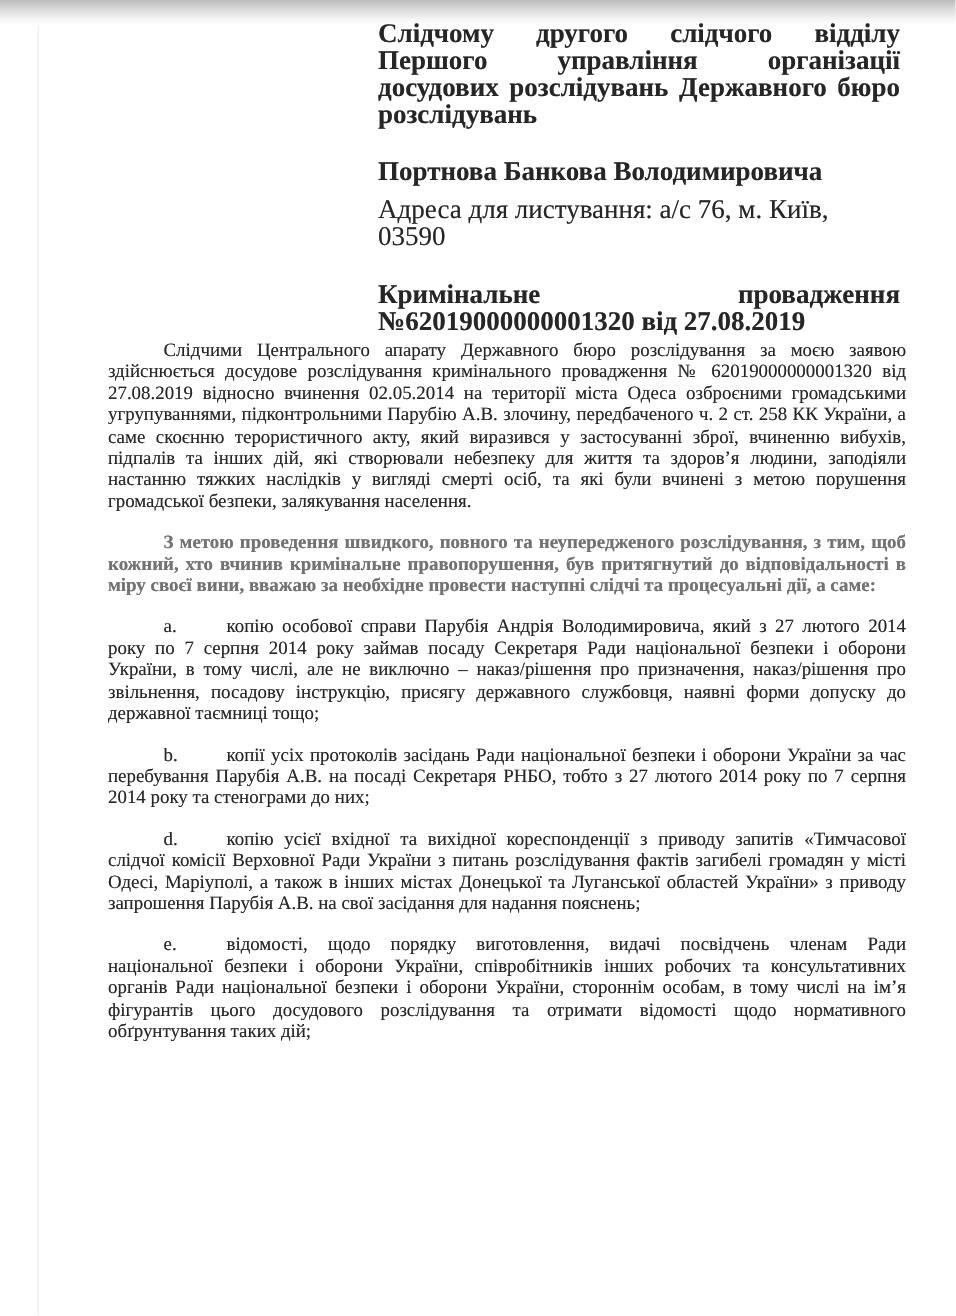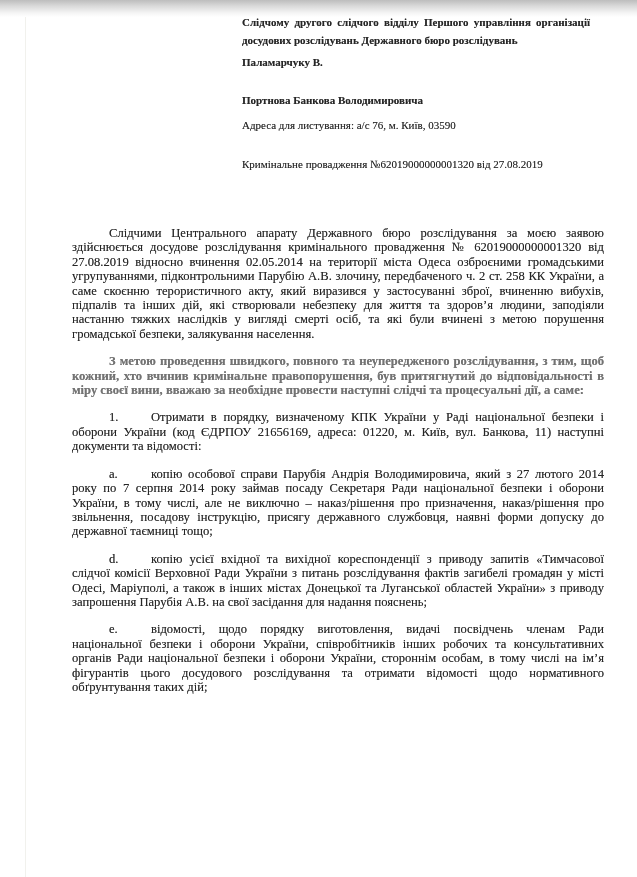--- a/index.html
+++ b/index.html
@@ -28,44 +28,44 @@
     top: 17px; bottom: 0;
     left: 25px;
     width: 1px;
     background: #f1f1ed;
   }
   .scan-text {
     text-shadow: 0 0 0.35px rgba(20,20,20,0.45);
   }
   .recipient-block {
     position: absolute;
-    left: 242px;
+    left: 252px;
     top: 13px;
     width: 348px;
-    font-size: 11px;
+    font-size: 18px;
     line-height: 18px;
   }
   .recipient-block p { margin: 0; }
   .addr-head {
     font-weight: bold;
     text-align: justify;
   }
   .addr-name {
     font-weight: bold;
     margin-top: 4px !important;
   }
   .from-name {
     font-weight: bold;
     margin-top: 20px !important;
   }
   .from-addr {
     margin-top: 7px !important;
   }
   .case-ref {
-    font-weight: normal;
+    font-weight: bold;
     text-align: justify;
     margin-top: 21px !important;
   }
   .doc-body {
     position: absolute;
     left: 72px;
     top: 226px;
     width: 532px;
     font-size: 12.6px;
     line-height: 14.4px;
@@ -87,33 +87,32 @@
   }
 </style>
 </head>
 <body>
 
 <div class="top-shadow"></div>
 <div class="page-edge"></div>
 
 <div class="recipient-block scan-text">
   <p class="addr-head">Слідчому другого слідчого відділу Першого управління організації досудових розслідувань Державного бюро розслідувань</p>
-  <p class="addr-name">Паламарчуку В.</p>
   <p class="from-name">Портнова Банкова Володимировича</p>
   <p class="from-addr">Адреса для листування: а/с 76, м. Київ, 03590</p>
   <p class="case-ref">Кримінальне провадження №62019000000001320 від 27.08.2019</p>
 </div>
 
 <div class="doc-body scan-text">
   <p><span>Слідчими Центрального апарату Державного бюро розслідування за моєю заявою здійснюється досудове розслідування кримінального провадження № 62019000000001320 від 27.08.2019 відносно вчинення 02.05.2014 на території міста Одеса озброєними громадськими угрупуваннями, підконтрольними Парубію А.В. злочину, передбаченого ч. 2 ст. 258 КК України, а саме скоєнню терористичного акту, який виразився у застосуванні зброї, вчиненню вибухів, підпалів та інших дій, які створювали небезпеку для життя та здоров’я людини, заподіяли настанню тяжких наслідків у вигляді смерті осіб, та які були вчинені з метою порушення громадської безпеки, залякування населення.</span></p>
 
   <p class="bold-para"><span>З метою проведення швидкого, повного та неупередженого розслідування, з тим, щоб кожний, хто вчинив кримінальне правопорушення, був притягнутий до відповідальності в міру своєї вини, вважаю за необхідне провести наступні слідчі та процесуальні дії, а саме:</span></p>
 
-  <p><span class="item-label">1.</span><span>Отримати в порядку, визначеному КПК України у Раді національної безпеки і оборони України (код ЄДРПОУ 21656169, адреса: 01220, м. Київ, вул. Банкова, 11) наступні документи та відомості:</span></p>
 
   <p><span class="item-label">a.</span><span>копію особової справи Парубія Андрія Володимировича, який з 27 лютого 2014 року по 7 серпня 2014 року займав посаду Секретаря Ради національної безпеки і оборони України, в тому числі, але не виключно – наказ/рішення про призначення, наказ/рішення про звільнення, посадову інструкцію, присягу державного службовця, наявні форми допуску до державної таємниці тощо;</span></p>
 
+  <p><span class="item-label">b.</span><span>копії усіх протоколів засідань Ради національної безпеки і оборони України за час перебування Парубія А.В. на посаді Секретаря РНБО, тобто з 27 лютого 2014 року по 7 серпня 2014 року та стенограми до них;</span></p>
 
 
   <p><span class="item-label">d.</span><span>копію усієї вхідної та вихідної кореспонденції з приводу запитів «Тимчасової слідчої комісії Верховної Ради України з питань розслідування фактів загибелі громадян у місті Одесі, Маріуполі, а також в інших містах Донецької та Луганської областей України» з приводу запрошення Парубія А.В. на свої засідання для надання пояснень;</span></p>
 
   <p><span class="item-label">e.</span><span>відомості, щодо порядку виготовлення, видачі посвідчень членам Ради національної безпеки і оборони України, співробітників інших робочих та консультативних органів Ради національної безпеки і оборони України, стороннім особам, в тому числі на ім’я фігурантів цього досудового розслідування та отримати відомості щодо нормативного обґрунтування таких дій;</span></p>
 </div>
 
 </body></html>

